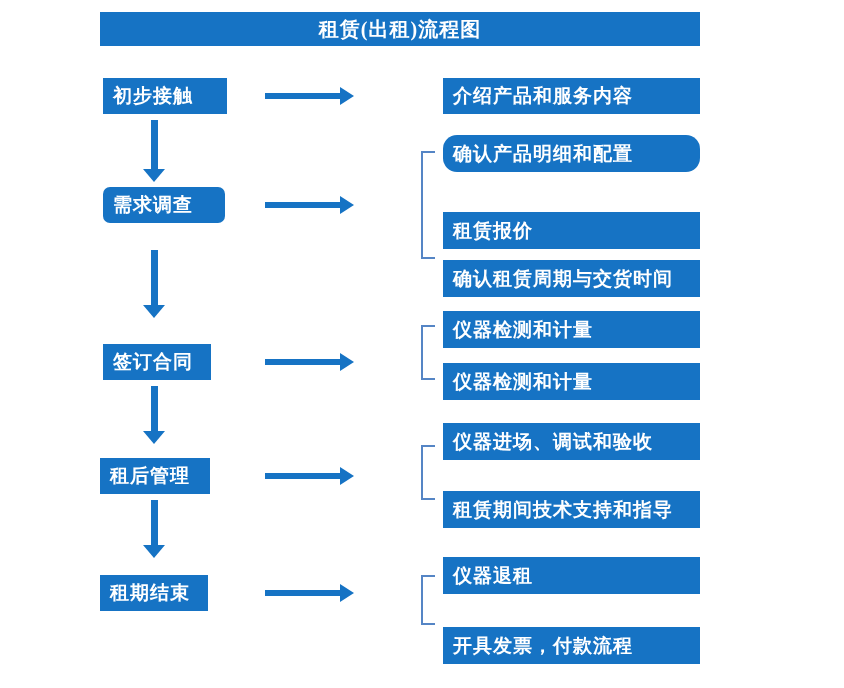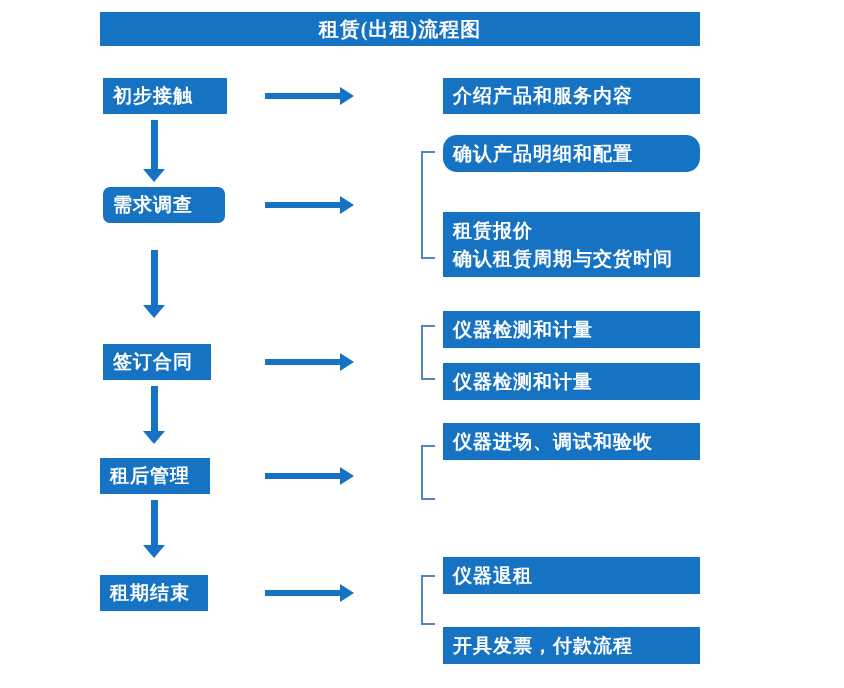--- a/index.html
+++ b/index.html
@@ -86,21 +86,21 @@
     <div class="shaft"></div>
     <div class="head"></div>
   </div>
   <div class="bracket" style="top:151px;height:108px;"></div>
   <div class="rbox" style="top:135px;border-radius:14px;">
     <span>确认产品明细和配置</span>
   </div>
   <div class="rbox" style="top:187px;margin-top:25px;">
     <span>租赁报价</span>
   </div>
-  <div class="rbox" style="top:240px;">
+  <div class="rbox" style="top:260px;">
     <span>确认租赁周期与交货时间</span>
   </div>
 
   <div class="varrow" style="top:250px;height:68px;">
     <div class="shaft" style="height:55px;"></div>
     <div class="head"></div>
   </div>
 
   <div class="lbox" style="left:103px;top:344px;width:108px;">
     <span>签订合同</span>
@@ -126,20 +126,23 @@
     <span>租后管理</span>
   </div>
   <div class="harrow" style="top:467px;">
     <div class="shaft"></div>
     <div class="head"></div>
   </div>
   <div class="bracket" style="top:445px;height:55px;"></div>
   <div class="rbox" style="top:423px;">
     <span>仪器进场、调试和验收</span>
   </div>
+  <div class="rbox" style="top:491px;">
+    <span>租赁期间技术支持和指导</span>
+  </div>
 
   <div class="varrow" style="top:500px;height:58px;">
     <div class="shaft" style="height:45px;"></div>
     <div class="head"></div>
   </div>
 
   <div class="lbox" style="left:100px;top:575px;width:108px;">
     <span>租期结束</span>
   </div>
   <div class="harrow" style="top:584px;">

